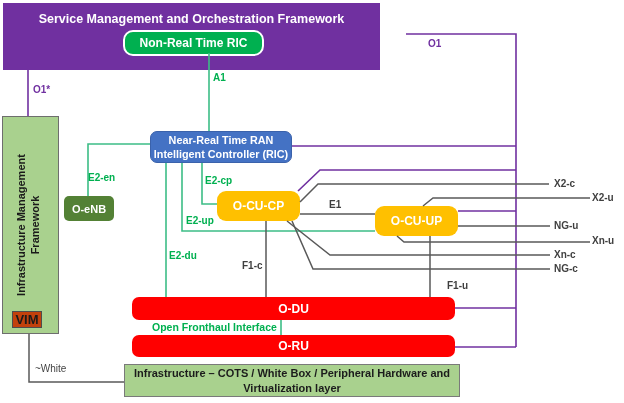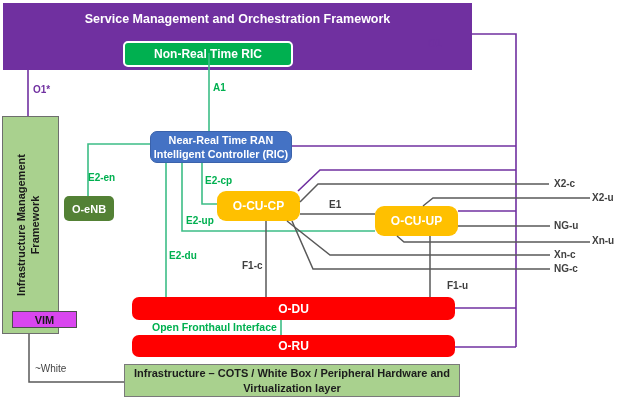--- a/index.html
+++ b/index.html
@@ -1,22 +1,22 @@
 <!DOCTYPE html>
 <html><head>
 <meta charset="utf-8">
 <style>
   html,body{margin:0;padding:0;background:#ffffff;font-family:"Liberation Sans",sans-serif;}
   #canvas{position:relative;width:624px;height:403px;background:#ffffff;overflow:hidden;}
   .box{position:absolute;box-sizing:border-box;display:flex;align-items:center;justify-content:center;text-align:center;font-weight:bold;}
-  #smo{left:3px;top:3px;width:469px;height:67px;background:var(--purple);color:#fff;align-items:flex-start;font-size:12.5px;padding-top:9px;}
-  #nonrt{left:123px;top:41px;width:170px;height:26px;background:var(--green-box);border:2px solid #fff;border-radius:5px;color:#fff;font-size:12px;}
+  #smo{left:3px;top:3px;width:377px;height:67px;background:var(--purple);color:#fff;align-items:flex-start;font-size:12.5px;padding-top:9px;}
+  #nonrt{left:123px;top:30px;width:141px;height:26px;background:var(--green-box);border:2px solid #fff;border-radius:10px;color:#fff;font-size:12px;}
   #imf{left:2px;top:116px;width:57px;height:218px;background:var(--light-green);border:1.5px solid #6e6e6e;}
   #imf-label{position:absolute;left:-70px;top:197px;width:198px;height:56px;transform:rotate(-90deg);display:flex;align-items:center;justify-content:center;text-align:center;font-weight:bold;font-size:11px;color:#1a1a1a;line-height:1.25;}
-  #vim{left:12px;top:311px;width:65px;height:17px;background:#d946ef;border:1.5px solid #4d4d4d;font-size:11px;color:#1a1a1a;}
+  #vim{left:12px;top:311px;width:30px;height:17px;background:#c2410c;border:1.5px solid #4d4d4d;font-size:13px;color:#1a1a1a;}
   #nearrt{left:150px;top:131px;width:142px;height:32px;background:var(--blue);border:1.5px solid #3a62ab;border-radius:7px;color:#fff;font-size:10.8px;line-height:1.3;}
   #oenb{left:64px;top:196px;width:50px;height:25px;background:var(--dark-green);border-radius:5px;color:#fff;font-size:11px;}
   #ocucp{left:217px;top:191px;width:83px;height:30px;background:var(--orange);border-radius:9px;color:#fff;font-size:12px;}
   #ocuup{left:375px;top:206px;width:83px;height:30px;background:var(--orange);border-radius:9px;color:#fff;font-size:12px;}
   #odu{left:132px;top:297px;width:323px;height:23px;background:var(--red);border-radius:7px;color:#fff;font-size:12px;}
   #oru{left:132px;top:335px;width:323px;height:22px;background:var(--red);border-radius:7px;color:#fff;font-size:12px;}
   #infra{left:124px;top:364px;width:336px;height:33px;background:var(--light-green);border:1.5px solid #7a7a7a;border-radius:0;color:#1c1c1c;font-size:11px;line-height:1.3;padding:2px 8px;}
   .iface{position:absolute;font-weight:bold;font-size:10px;white-space:nowrap;}
   .green-lbl{color:var(--green-lbl);}
   .purple-lbl{color:var(--purple);}
@@ -95,21 +95,21 @@
       <path d="M287,221 L330,255 H550"></path>
       <path d="M292,221 L313,269 H550"></path>
       <path d="M266,221 V297"></path>
       <path d="M430,236 V297"></path>
       <path d="M29,334 V382 H124"></path>
     </g>
   </svg>
 
   <span class="iface purple-lbl" style="left:33px;top:84px;">O1*</span>
   <span class="iface purple-lbl" style="left:428px;top:38px;">O1</span>
-  <span class="iface green-lbl" style="left:213px;top:82px;text-align:center;">A1</span>
+  <span class="iface green-lbl" style="left:213px;top:72px;text-align:center;">A1</span>
   <span class="iface green-lbl" style="left:88px;top:172px;">E2-en</span>
   <span class="iface green-lbl" style="left:205px;top:175px;">E2-cp</span>
   <span class="iface green-lbl" style="left:186px;top:215px;">E2-up</span>
   <span class="iface green-lbl" style="left:169px;top:250px;">E2-du</span>
   <span class="iface gray-lbl" style="left:329px;top:199px;">E1</span>
   <span class="iface gray-lbl" style="left:554px;top:178px;">X2-c</span>
   <span class="iface gray-lbl" style="left:592px;top:192px;">X2-u</span>
   <span class="iface gray-lbl" style="left:554px;top:220px;">NG-u</span>
   <span class="iface gray-lbl" style="left:592px;top:235px;">Xn-u</span>
   <span class="iface gray-lbl" style="left:554px;top:249px;">Xn-c</span>

